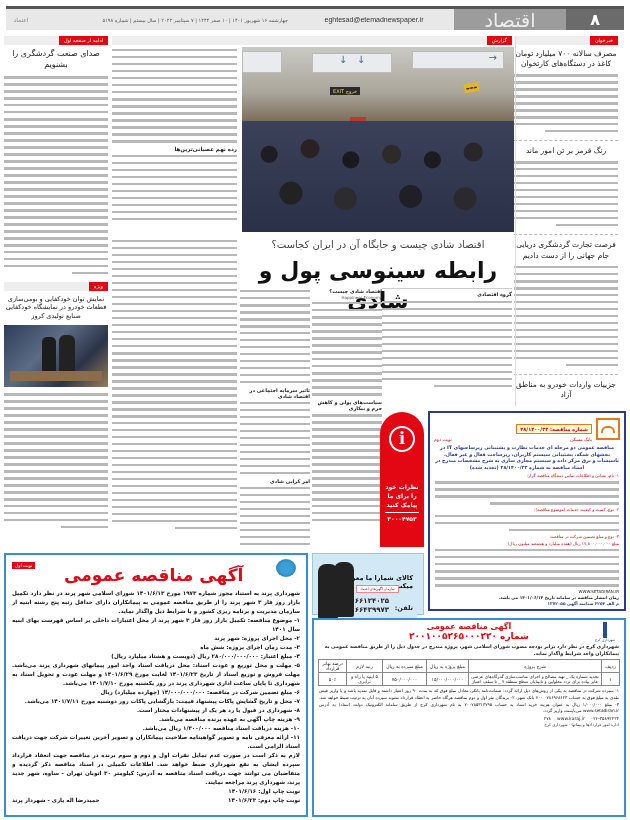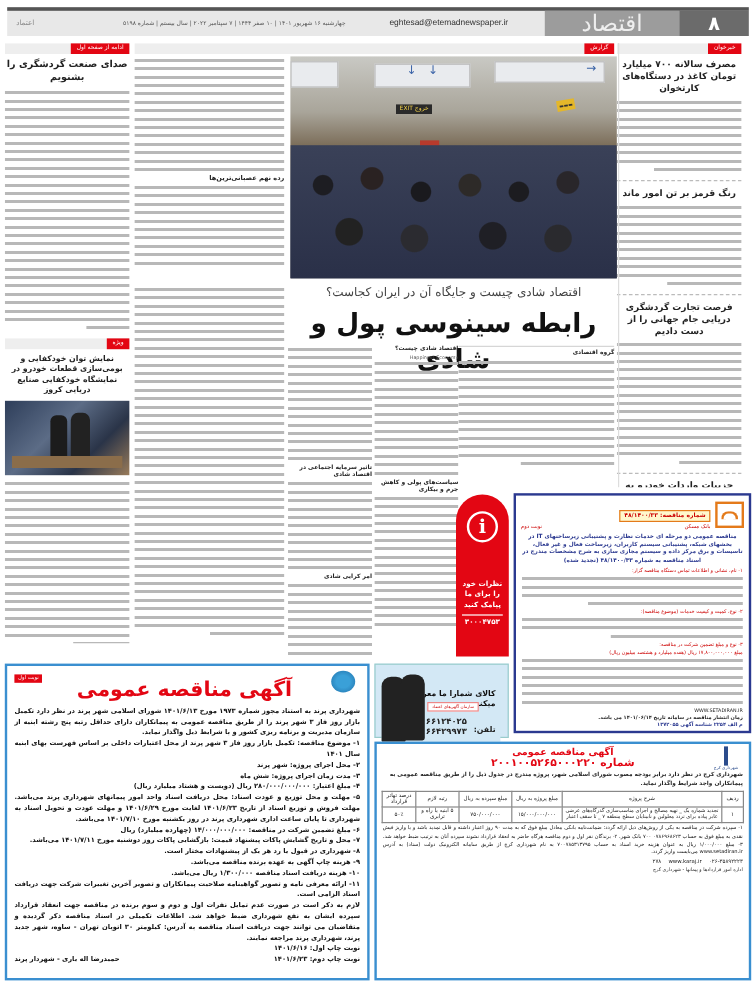--- a/index.html
+++ b/index.html
@@ -7,21 +7,21 @@
 .page{position:absolute;left:0;top:0;width:630px;height:820px;direction:rtl}
 .masthead{position:absolute;top:6px;left:6px;right:6px;height:24px;background:#e8e8e8;border-top:3px solid #555;display:flex;align-items:stretch}
 .mh-num{width:58px;background:#6b6b6b;color:#fff;font-weight:bold;font-size:16px;display:flex;align-items:center;justify-content:center}
 .mh-sec{width:112px;background:#9c9c9c;color:#eee;font-size:19px;display:flex;align-items:center;justify-content:center}
 .mh-email{width:160px;font-size:7px;color:#333;display:flex;align-items:center;justify-content:center;direction:ltr;font-family:"Liberation Sans",sans-serif}
 .mh-date{flex:1;font-size:5px;color:#555;display:flex;align-items:center;padding:0 6px}
 .mh-logo{width:30px;font-size:6px;color:#888;display:flex;align-items:center;justify-content:center}
 .label-bar{height:9px;background:#eee;position:relative;margin-bottom:4px}
 .label-bar span{position:absolute;right:0;top:0;background:#e30613;color:#fff;font-size:5px;padding:1px 5px;height:9px;line-height:7px}
 .col{position:absolute;overflow:hidden}
-.hl{font-weight:bold;text-align:center;color:#222;line-height:1.35}
+.hl{font-weight:normal;text-align:center;color:#222;line-height:1.35}
 .txt{font-size:4.2px;line-height:7px;color:#555;text-align:justify}
 .txt .l{display:block;height:7px;background:linear-gradient(to bottom,transparent 2px,#b8b8b8 2px,#b8b8b8 4.5px,transparent 4.5px)}
 .sep{border-top:1px dashed #bbb;margin:5px 0}
 .photo-metro{position:absolute;background:linear-gradient(180deg,#c9c9c4 0%,#a9a59a 25%,#7c6e5a 40%,#3e4656 60%,#24283a 100%);overflow:hidden}
 .photo-metro .sign{position:absolute;background:#e9ebee;border:1px solid #bbb;color:#3a63a7;font-size:10px;text-align:center}
 .photo-metro .exit{position:absolute;background:#2a2a2a;color:#f3d24a;font-size:5px;padding:1px 3px}
 .photo-metro .ysign{position:absolute;background:#e4b72a;color:#333;font-size:4px;padding:2px}
 .crowd{position:absolute;left:0;right:0;bottom:0;height:60%;background:
 radial-gradient(circle at 10% 30%,#1d1d22 8px,transparent 9px),
 radial-gradient(circle at 25% 25%,#2a2222 9px,transparent 10px),
@@ -356,21 +356,21 @@
         <span class="l"></span>
         <span class="l"></span>
         <span class="l"></span>
         <span class="l"></span>
         <span class="l"></span>
         <span class="l" style="width:35%"></span>
     </div>
     <div class="label-bar" style="margin-top:5px">
         <span>ویژه</span>
       </div>
-    <div class="hl" style="font-size:6.5px">نمایش توان خودکفایی و بومی‌سازی قطعات خودرو در نمایشگاه خودکفایی صنایع دریایی کروز</div>
+    <div class="hl" style="font-size:6.5px">نمایش توان خودکفایی و بومی‌سازی قطعات خودرو در نمایشگاه خودکفایی صنایع تولیدی کروز</div>
     <div class="photo-expo" style="height:62px;margin:4px 0">
       <div style="position:absolute;left:38px;top:12px;width:14px;height:40px;background:#1c1c1c;border-radius:5px 5px 0 0"></div>
       <div style="position:absolute;left:55px;top:10px;width:16px;height:44px;background:#222;border-radius:6px 6px 0 0"></div>
       <div style="position:absolute;left:6px;bottom:6px;width:92px;height:10px;background:#8b6d4a"></div>
     </div>
     <div class="txt">
       <span class="l"></span>
         <span class="l"></span>
         <span class="l"></span>
         <span class="l"></span>

